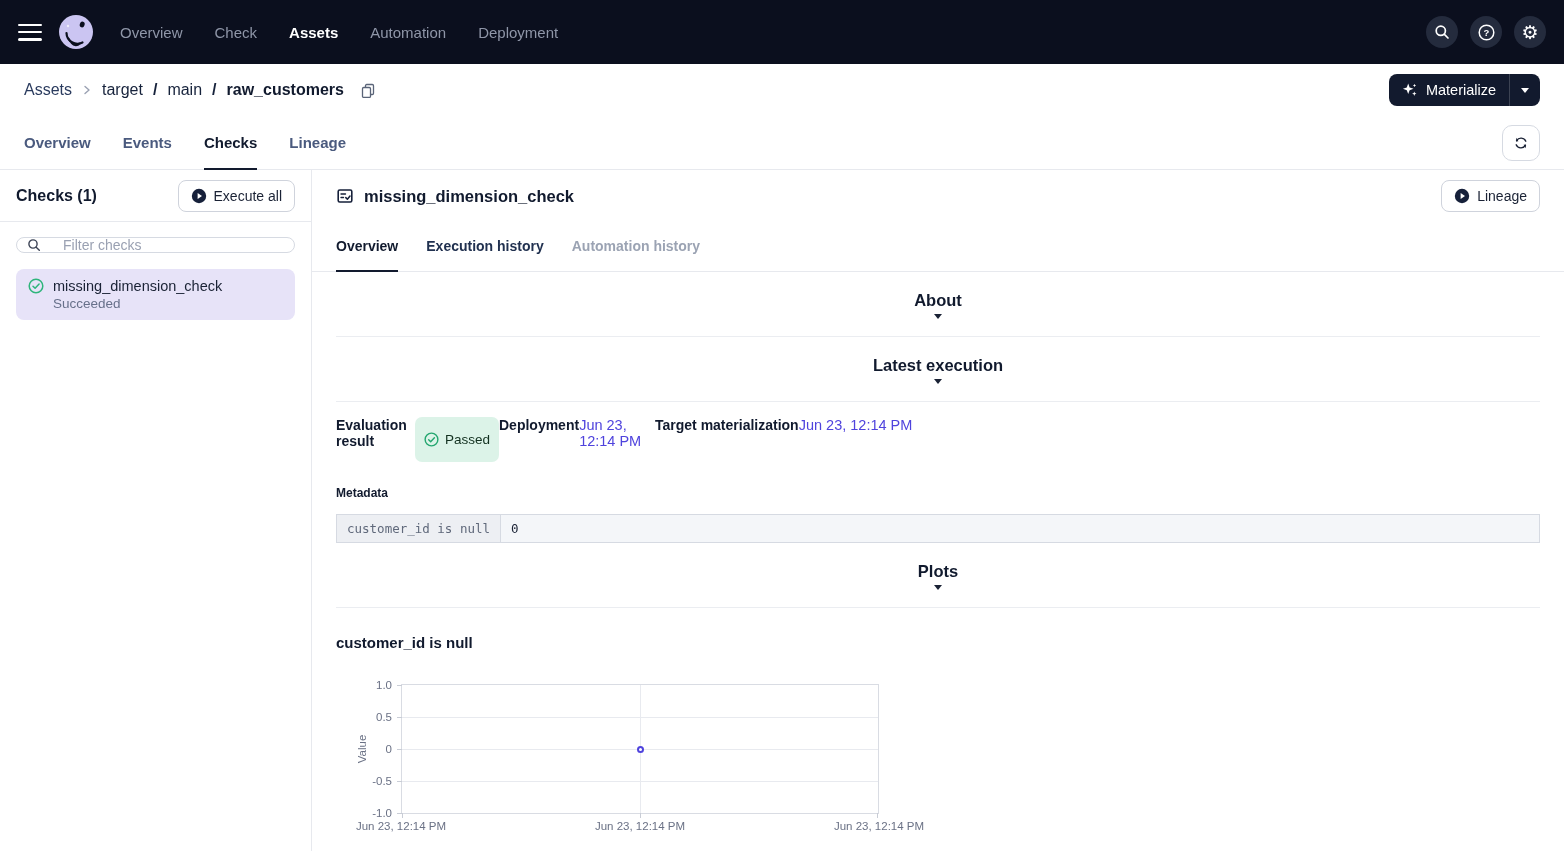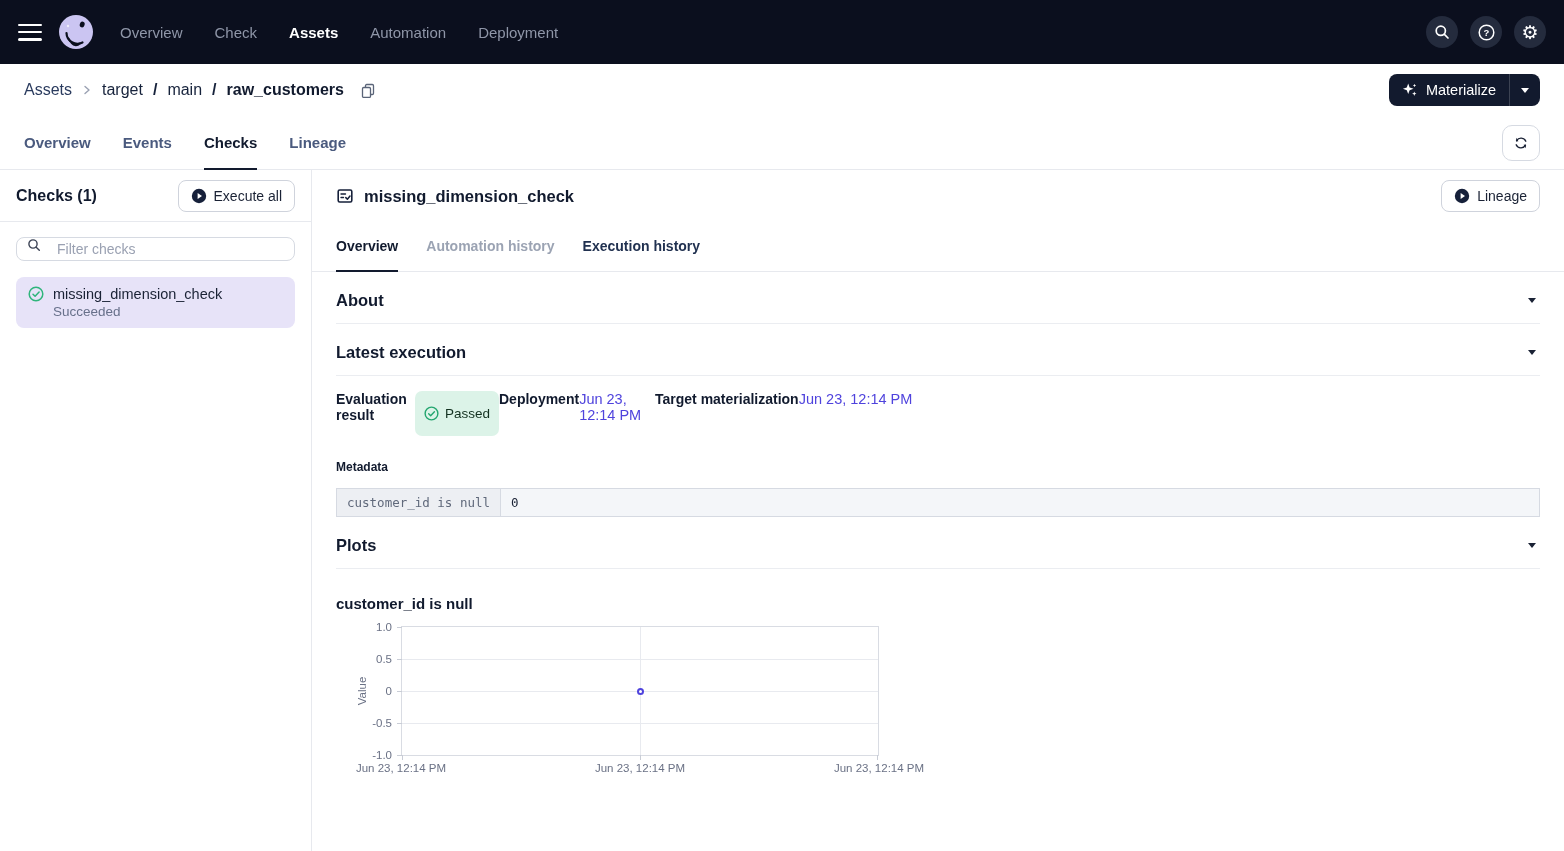--- a/index.html
+++ b/index.html
@@ -41,40 +41,40 @@
   .atabs-spacer { flex:1; }
   .refresh-btn { width:38px; height:36px; border:1px solid #D6DAE2; border-radius:10px; background:#fff; display:flex; align-items:center; justify-content:center; cursor:pointer; }
 
   
   .content { display:flex; height:681px; }
   .sidebar { width:312px; border-right:1px solid #E7E9EE; flex-shrink:0; }
   .panel-head { height:52px; display:flex; align-items:center; justify-content:space-between; padding:0 16px; border-bottom:1px solid #E7E9EE; }
   .panel-title { font-size:16px; font-weight:700; color:#111A2E; }
   .btn-light { display:flex; align-items:center; gap:7px; height:32px; padding:0 12px; background:#fff; border:1px solid #CFD3DC; border-radius:8px; font-size:14px; color:#1A2235; cursor:pointer; }
   .filter-wrap { padding:15px 16px 8px; }
-  .filter-box { display:flex; gap:16px; height:24px; border:1px solid #D6DAE2; border-radius:8px; padding:0 10px; background:#fff; }
+  .filter-box { display:flex; gap:22px; height:16px; border:1px solid #D6DAE2; border-radius:8px; padding:0 10px; background:#fff; }
   .filter-box input { border:none; outline:none; flex:1; font-size:14px; font-family:"Liberation Sans", sans-serif; color:#1A2235; background:transparent; }
   .filter-box input::placeholder { color:#9AA1B2; }
   .check-item { margin:8px 16px; background:#E7E3F8; border-radius:8px; padding:9px 12px; cursor:pointer; }
   .check-item-top { display:flex; align-items:center; gap:9px; }
   .check-item-name { font-size:14.5px; color:#1A2235; }
   .check-item-status { font-size:13.5px; color:#67708A; margin-left:25px; margin-top:2px; }
 
   
   .main { flex:1; overflow:hidden; }
   .main-head { height:52px; display:flex; align-items:center; justify-content:space-between; padding:0 24px; }
   .main-title-wrap { display:flex; align-items:center; gap:10px; }
   .main-title { font-size:16.5px; font-weight:700; color:#111A2E; }
   .main-tabs { height:50px; display:flex; gap:28px; padding:0 24px; border-bottom:1px solid #E7E9EE; }
   .mtab { font-size:14px; font-weight:600; color:#213150; display:flex; align-items:center; cursor:pointer; border-bottom:2px solid transparent; margin-bottom:-1px; }
   .mtab.active { color:#111A2E; border-bottom-color:#121A2E; }
   .mtab.disabled { color:#9BA3B3; cursor:default; }
 
   .sections { padding:0 24px; }
-  .section-head { display:flex; align-items:center; justify-content:space-between; padding:19px 0 13px; }
+  .section-head { display:flex; align-items:center; justify-content:space-between; padding:19px 0 13px;flex-direction:column; }
   .section-title { font-size:16.5px; font-weight:700; color:#111A2E; }
   .divider { border-bottom:1px solid #EBEDF1; }
   .caret-btn { background:none; border:none; cursor:pointer; padding:4px; display:flex; }
   .caret-dark { width:0; height:0; border-left:4.5px solid transparent; border-right:4.5px solid transparent; border-top:5.5px solid #1A2235; }
 
   .about-desc { font-size:14px; color:#1C2433; padding:16px 0 6px; }
 
   .le-cols { display:flex; padding-top:15px; }
   .le-col { display:flex; flex-direction:row; }
   .le-col-1 { width:163px; } .le-col-2 { width:156px; }
@@ -83,21 +83,21 @@
   .ts-link { font-size:14.5px; color:#4F43DD; cursor:pointer; text-decoration:none; }
 
   .meta-heading { font-size:12px; font-weight:700; color:#111A2E; padding-top:24px; }
   .meta-table { margin-top:14px; display:flex; border:1px solid #D6DAE2; }
   .meta-key { background:#EDEFF3; border-right:1px solid #D6DAE2; padding:6px 10px; font-family:"DejaVu Sans Mono", monospace; font-size:12.5px; color:#60697B; white-space:nowrap; }
   .meta-val { flex:1; background:#F4F6F9; padding:6px 10px; font-family:"DejaVu Sans Mono", monospace; font-size:12.5px; color:#1A2235; }
 
   .plot-title { font-size:15px; font-weight:700; color:#111A2E; padding-top:26px; }
 
   
-  .chart { margin-top:14px; position:relative; width:560px; }
+  .chart { margin-top:33px; position:relative; width:560px; }
   .chart-ylabel { position:absolute; left:12px; top:65px; transform:translateY(-50%) rotate(-90deg); transform-origin:center; font-size:11.5px; color:#6A7185; }
   .plot-area { position:relative; margin-left:65px; width:478px; height:130px; border:1px solid #D9DCE3; background:#fff; }
   .hgrid { position:absolute; left:0; right:0; height:1px; background:#E8EAEF; }
   .vgrid { position:absolute; top:0; bottom:0; width:1px; background:#E8EAEF; }
   .ytick-label { position:absolute; right:calc(100% + 10px); transform:translateY(-50%); font-size:11.5px; color:#6A7185; white-space:nowrap; }
   .ytick-mark { position:absolute; right:100%; width:5px; height:1px; background:#C9CDD6; }
   .xtick-mark { position:absolute; top:100%; height:5px; width:1px; background:#C9CDD6; }
   .data-point { position:absolute; left:50%; top:50%; width:7px; height:7px; margin:-3.5px 0 0 -3.5px; border:2px solid #4F43DD; border-radius:50%; background:#fff; cursor:pointer; }
   .xlabels { position:relative; margin-left:65px; width:478px; height:18px; margin-top:6px; }
   .xlabel { position:absolute; transform:translateX(-50%); font-size:11.5px; color:#6A7185; white-space:nowrap; }
@@ -247,22 +247,22 @@
         <svg width="16" height="16" viewBox="0 0 16 16">
           <circle cx="8" cy="8" r="7.2" fill="#16203A"></circle>
           <polygon points="6.6,5 11,8 6.6,11" fill="#fff"></polygon>
         </svg>
         <span>Lineage</span>
       </button>
     </div>
 
     <div class="main-tabs">
       <div class="mtab active">Overview</div>
+      <div class="mtab">Execution history</div>
       <div class="mtab disabled">Automation history</div>
-      <div class="mtab">Execution history</div>
     </div>
 
     <div class="sections">
 
       <div class="section-head">
         <span class="section-title">About</span>
         <button class="caret-btn">
           <span class="caret-dark"></span>
         </button>
       </div>

